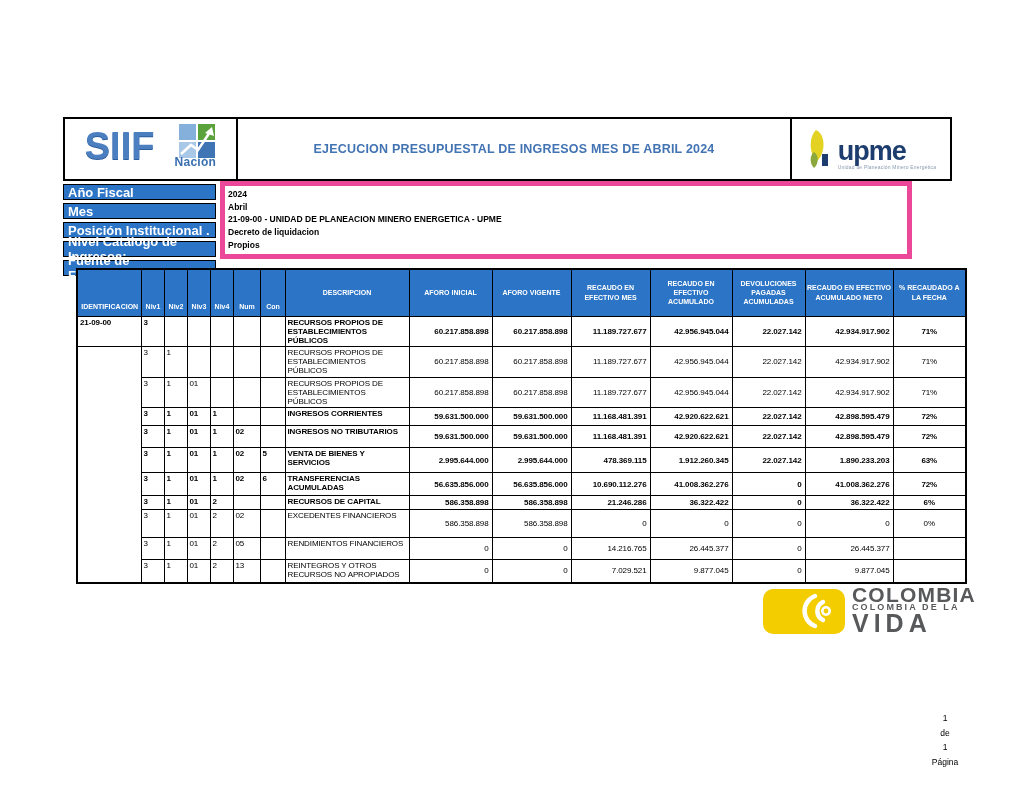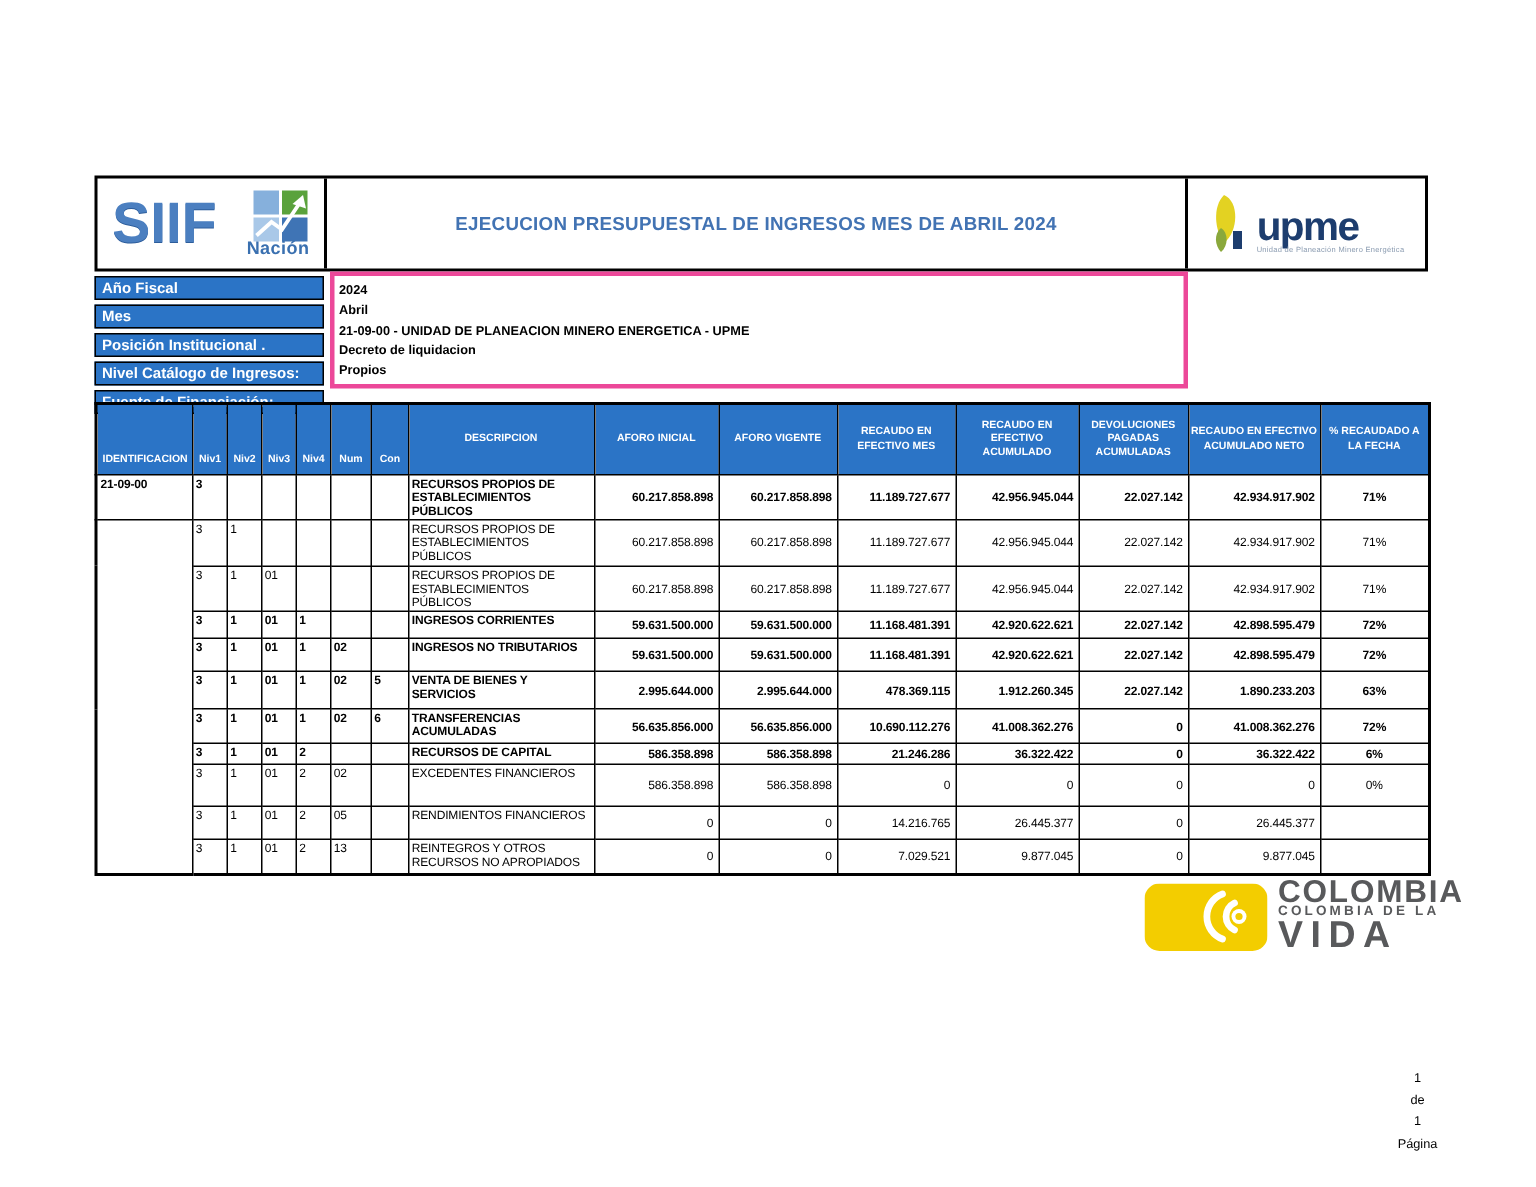--- a/index.html
+++ b/index.html
@@ -8,52 +8,52 @@
     font-family:"Liberation Sans", sans-serif; color:#000;
     position:relative;
   }
   .abs { position:absolute; }
 
   
   .header-box {
     left:63px; top:117px; width:885px; height:60px;
     border:2px solid #000; display:flex;
   }
-  .siif-cell { width:151px; border-right:2px solid #000; display:flex; align-items:center; justify-content:center; padding:0; }
+  .siif-cell { width:151px; border-right:2px solid #000; display:flex; align-items:flex-end; justify-content:center; padding:10px; }
   .title-cell { flex:1; display:flex; align-items:center; justify-content:center; }
   .report-title { color:var(--title-blue); font-weight:bold; font-size:12.5px; letter-spacing:0.2px; }
   .upme-cell { width:158px; border-left:2px solid #000; display:flex; align-items:center; justify-content:center; }
 
   
   .siif-logo { display:flex; align-items:flex-start; }
   .siif-word { font-size:38px; font-weight:800; color:#4b7fc0; letter-spacing:0px; line-height:46px; text-shadow:0 1px 0 #2d5d9b; }
   .siif-right { display:flex; flex-direction:column; align-items:flex-end; margin-left:20px; }
   .siif-nacion { color:#3a70b0; font-weight:bold; font-size:12px; margin-top:-4px; letter-spacing:0.3px; }
 
   
   .upme-logo { display:flex; align-items:flex-end; }
   .upme-textcol { display:flex; flex-direction:column; margin-left:2px; }
   .upme-word { color:var(--upme-navy); font-weight:800; font-size:27px; line-height:24px; letter-spacing:-1px; }
   .upme-tag { color:#8a9bb0; font-size:5px; letter-spacing:0.2px; margin-top:1px; }
 
   
   .meta-labels { left:63px; top:184px; width:153px; display:flex; flex-direction:column; gap:3px; }
   .meta-label {
     height:14px; background:var(--header-blue); border:1px solid #000;
-    color:#fff; font-weight:bold; font-size:10px;
+    color:#fff; font-weight:bold; font-size:13px;
     display:flex; align-items:center; padding:0 4px;
   }
   .meta-valuebox {
-    left:220px; top:181px; width:572px; height:78px; border:3px solid #ec4899;
+    left:220px; top:181px; width:692px; height:78px; border:5px solid #ec4899;
     display:flex; flex-direction:column; justify-content:space-between; padding:2px 0 3px 3px; box-sizing:border-box;
   }
   .meta-value { height:14px; font-weight:bold; font-size:8.5px; display:flex; align-items:center; }
 
   
-  .report-table-wrap { left:63px; top:268px; }
+  .report-table-wrap { left:76px; top:268px; }
   table.report { border-collapse:collapse; table-layout:fixed; border:2px solid #000; }
   table.report th {
     background:var(--header-blue); color:#fff; border:1px solid #000;
     font-size:7px; font-weight:bold; text-align:center; vertical-align:middle;
     padding:1px 1px; line-height:1.35; overflow:hidden;
   }
   table.report th.hb { vertical-align:bottom; padding-bottom:4px; text-align:left; padding-left:2px; }
   table.report th.hb.ctr { text-align:center; }
   table.report td {
     border:1px solid #000; font-size:8px; vertical-align:top;

